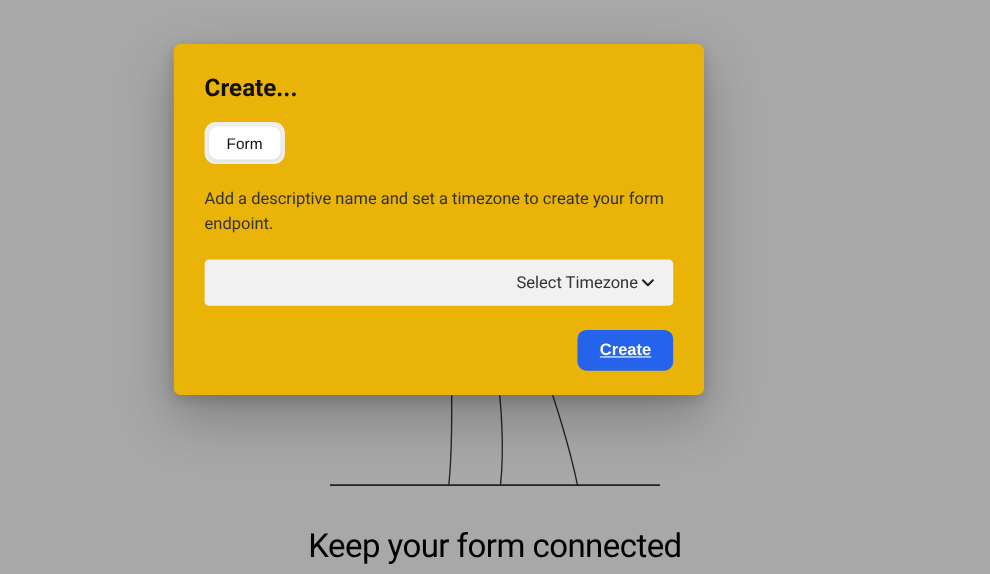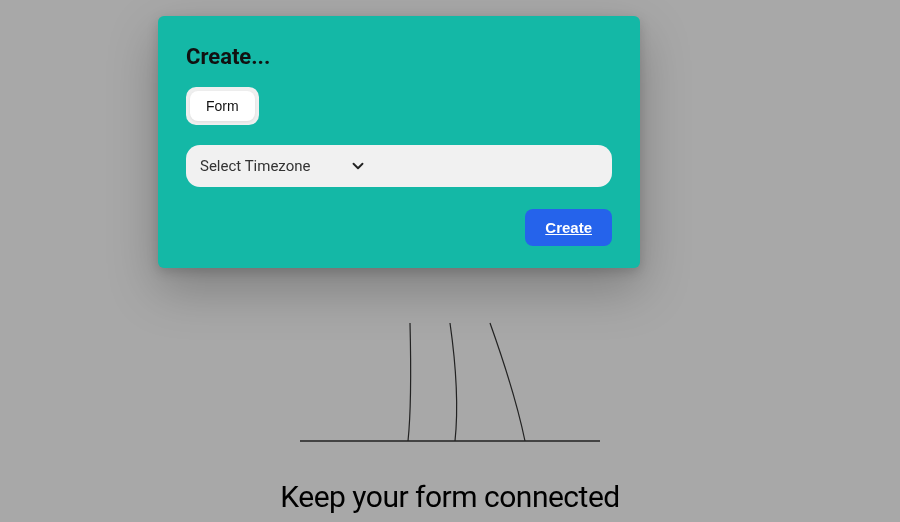--- a/index.html
+++ b/index.html
@@ -37,23 +37,23 @@
     }
     .bg-heading {
       font-size: 30px;
       font-weight: 400;
       color: #000000;
       letter-spacing: -0.5px;
     }
     .modal {
       position: absolute;
       left: 158px;
-      top: 16px;
+      top: 40px;
       width: 482px;
-      background: #14b8a6;
+      background: #eab308;
       border-radius: 6px;
       box-shadow: 0 20px 50px rgba(0,0,0,0.25), 0 4px 12px rgba(0,0,0,0.15);
       padding: 28px 28px 22px 28px;
     }
     .modal-title {
       font-size: 22px;
       font-weight: 700;
       color: #111;
       margin-bottom: 18px;
     }
@@ -100,27 +100,26 @@
       font-size: 15px;
       color: #333;
       outline: none;
     }
     .text-input::placeholder {
       color: #8a8a8a;
     }
     .select-wrap {
       width: 100%;
       background: #f1f1f1;
-      border-radius: 14px;
+      border-radius: 4px;
       padding: 12px 14px;
       display: flex;
       align-items: center;
-      justify-content: flex-start;
+      justify-content: flex-end;
       cursor: pointer;
-      gap: 39px;
     }
     .select-label {
       font-size: 15px;
       color: #333;
     }
     .chevron {
       width: 18px;
       height: 18px;
     }
     .actions {
@@ -155,20 +154,21 @@
   <h1 class="bg-heading">Keep your form connected</h1>
 </div>
 
 <div class="modal">
   <h2 class="modal-title">Create...</h2>
 
   <div class="tab-group">
     <button class="tab active">Form</button>
   </div>
 
+  <p class="description">Add a descriptive name and set a timezone to create your form endpoint.</p>
 
 
   <div class="field">
     <div class="select-wrap">
       <span class="select-label">Select Timezone</span>
       <svg class="chevron" viewBox="0 0 24 24" fill="none" stroke="#222" stroke-width="2.5" stroke-linecap="round" stroke-linejoin="round">
         <polyline points="6 9 12 15 18 9"></polyline>
       </svg>
     </div>
   </div>

